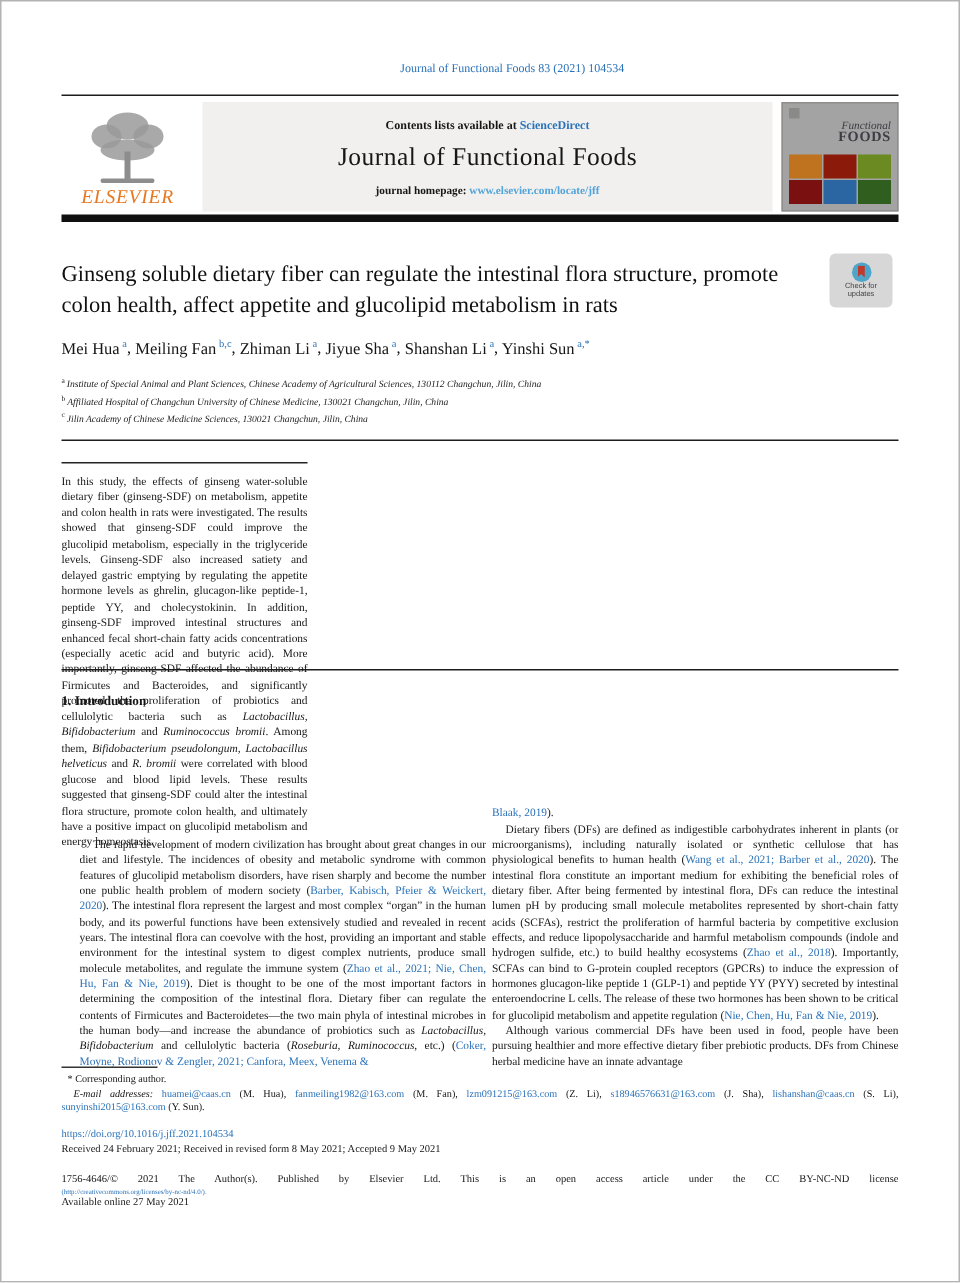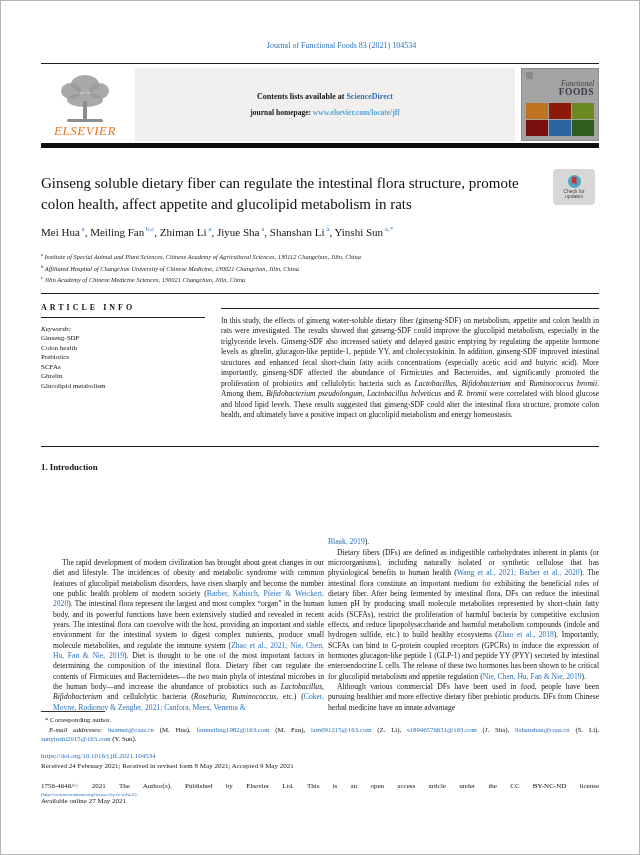--- a/index.html
+++ b/index.html
@@ -92,20 +92,21 @@
         <span class="f" style="left:4px;top:10px;width:20px;height:16px;"></span>
         <span class="f" style="left:32px;top:10px;width:20px;height:16px;"></span>
         <span class="f" style="left:10px;top:20px;width:36px;height:14px;"></span>
         <span class="trunk"></span>
         <span class="base"></span>
       </div>
       <div class="elsevier-word">ELSEVIER</div>
     </div>
     <div class="center-box">
       <div class="contents-line"><span>Contents lists available at </span><span class="lnk">ScienceDirect</span></div>
+      <div class="journal-name">Journal of Functional Foods</div>
       <div class="homepage-line"><span>journal homepage: </span><span class="lnk">www.elsevier.com/locate/jff</span></div>
     </div>
     <div class="cover-box">
       <div class="cover-corner"></div>
       <div class="cover-title">
         <div class="t1">Functional</div>
         <div class="t2">FOODS</div>
       </div>
       <div class="cover-mosaic" id="cover-mosaic">
           <div class="tile" style="background: rgb(192, 115, 31);"></div>
@@ -135,33 +136,20 @@
   <div class="affils" id="affils">
       <div><sup>a </sup><span>Institute of Special Animal and Plant Sciences, Chinese Academy of Agricultural Sciences, 130112 Changchun, Jilin, China</span></div>
       <div><sup>b </sup><span>Affiliated Hospital of Changchun University of Chinese Medicine, 130021 Changchun, Jilin, China</span></div>
       <div><sup>c </sup><span>Jilin Academy of Chinese Medicine Sciences, 130021 Changchun, Jilin, China</span></div>
     </div>
 
   <div class="rule rule2"></div>
 
   <div class="ia-wrap">
     <div>
-      <div class="sec-head">ARTICLE INFO</div>
-      <div class="head-rule"></div>
-      <div class="kw-label">Keywords:</div>
-      <div id="keywords">
-          <div class="kw-item">Ginseng-SDF</div>
-          <div class="kw-item">Colon health</div>
-          <div class="kw-item">Prebiotics</div>
-          <div class="kw-item">SCFAs</div>
-          <div class="kw-item">Ghrelin</div>
-          <div class="kw-item">Glucolipid metabolism</div>
-        </div>
-    </div>
-    <div>
       <div class="head-rule"></div>
       <div class="abstract-text"><span>In this study, the effects of ginseng water-soluble dietary fiber (ginseng-SDF) on metabolism, appetite and colon health in rats were investigated. The results showed that ginseng-SDF could improve the glucolipid metabolism, especially in the triglyceride levels. Ginseng-SDF also increased satiety and delayed gastric emptying by regulating the appetite hormone levels as ghrelin, glucagon-like peptide-1, peptide YY, and cholecystokinin. In addition, ginseng-SDF improved intestinal structures and enhanced fecal short-chain fatty acids concentrations (especially acetic acid and butyric acid). More importantly, ginseng-SDF affected the abundance of Firmicutes and Bacteroides, and significantly promoted the proliferation of probiotics and cellulolytic bacteria such as </span><span class="it">Lactobacillus, Bifidobacterium</span><span> and </span><span class="it">Ruminococcus bromii</span><span>. Among them, </span><span class="it">Bifidobacterium pseudolongum, Lactobacillus helveticus</span><span> and </span><span class="it">R. bromii</span><span> were correlated with blood glucose and blood lipid levels. These results suggested that ginseng-SDF could alter the intestinal flora structure, promote colon health, and ultimately have a positive impact on glucolipid metabolism and energy homeostasis.</span></div>
     </div>
   </div>
 
   <div class="rule rule3"></div>
 
   <div class="intro-head">1. Introduction</div>
 
   <div class="cols">

